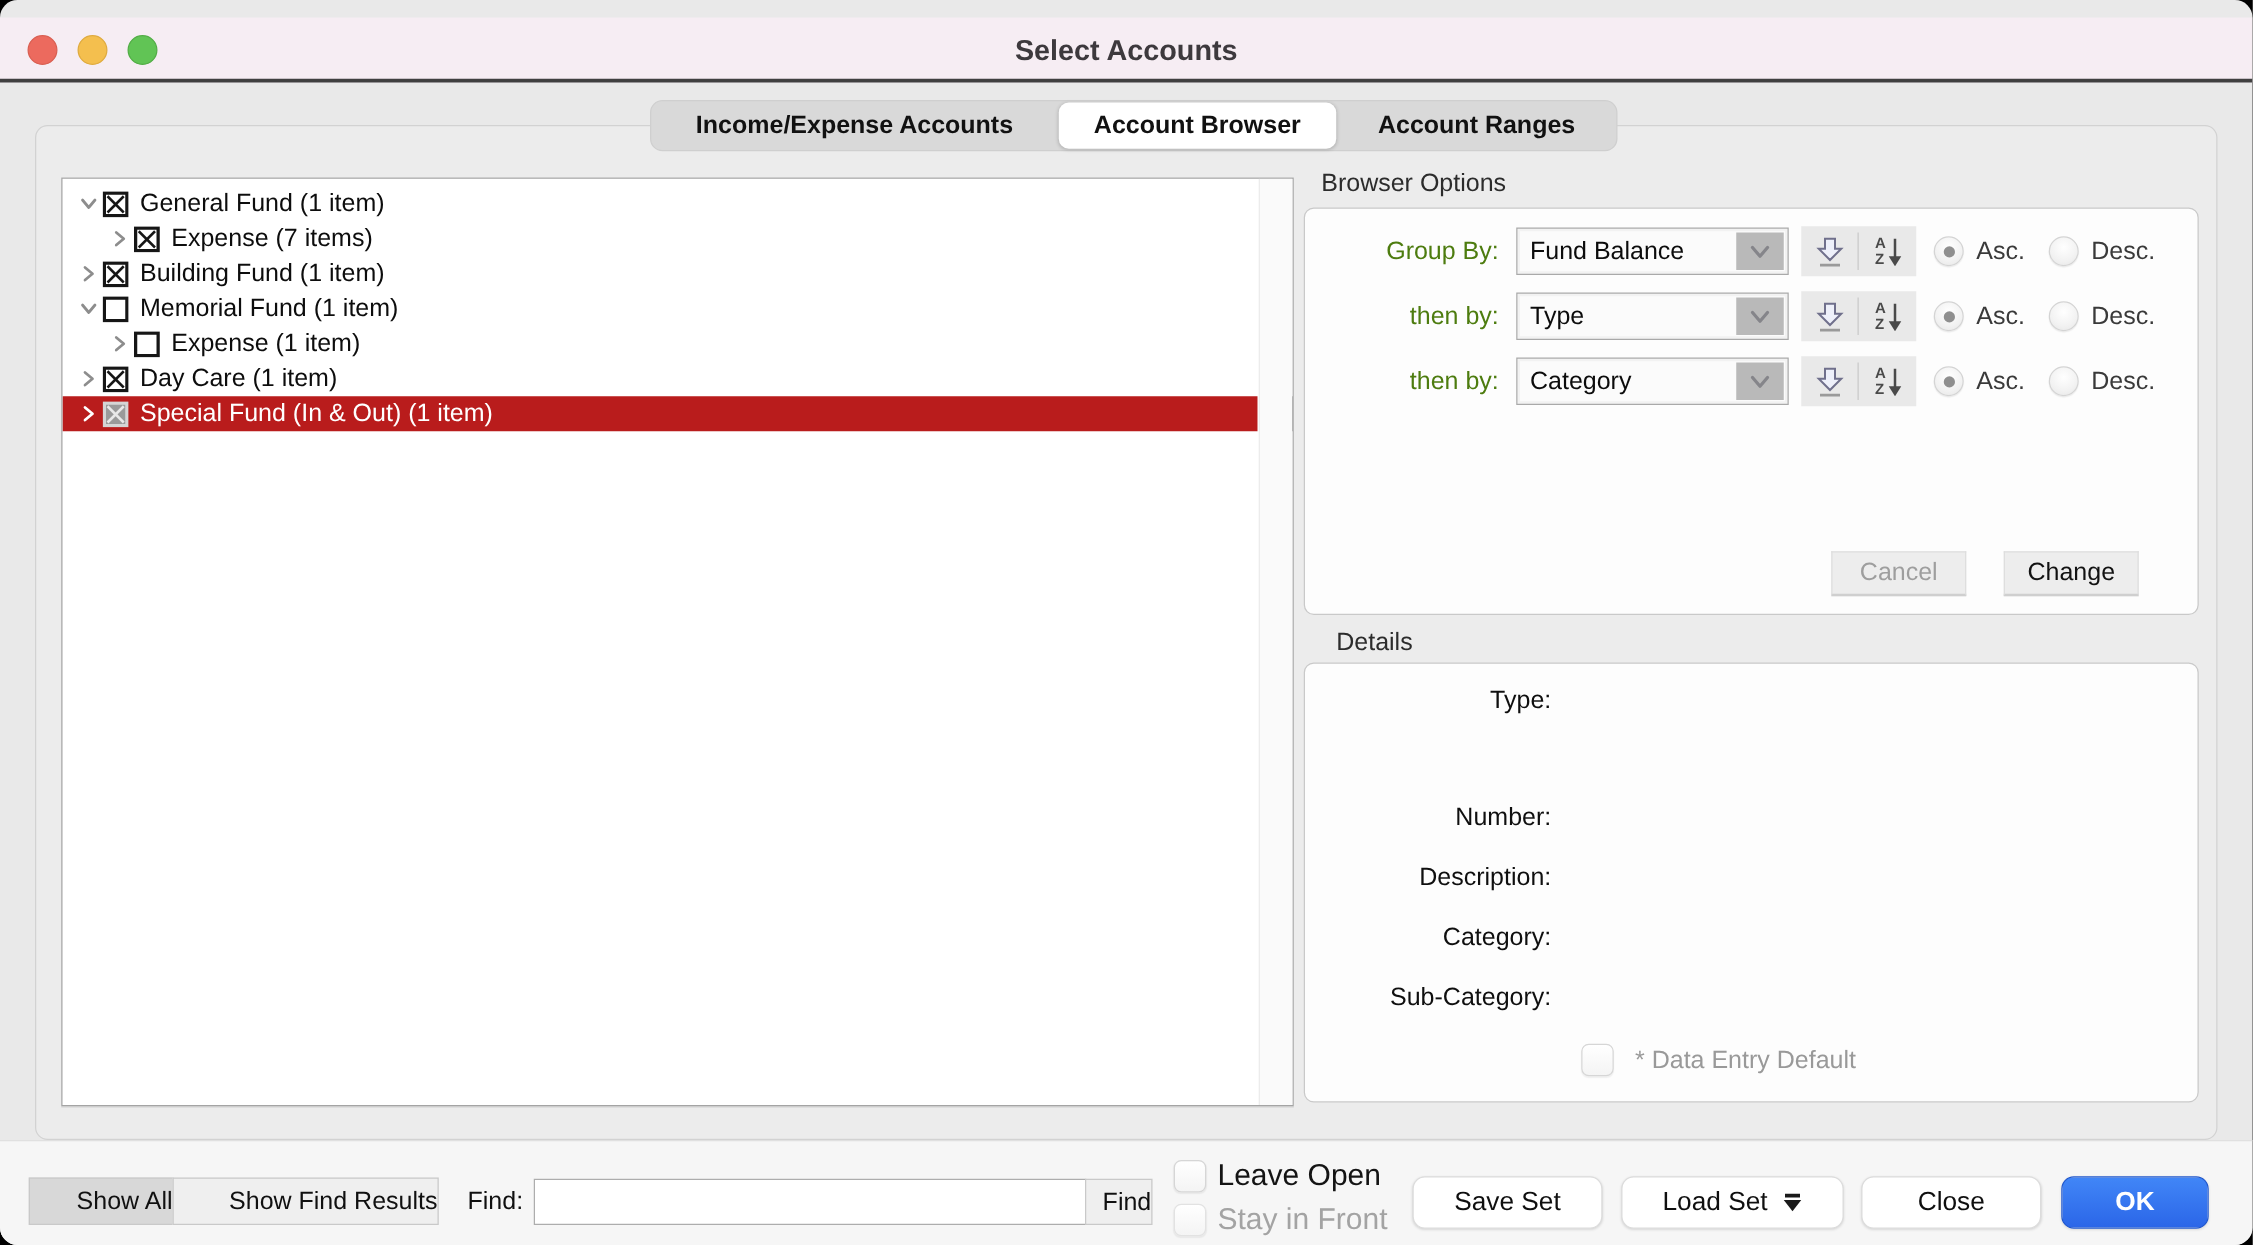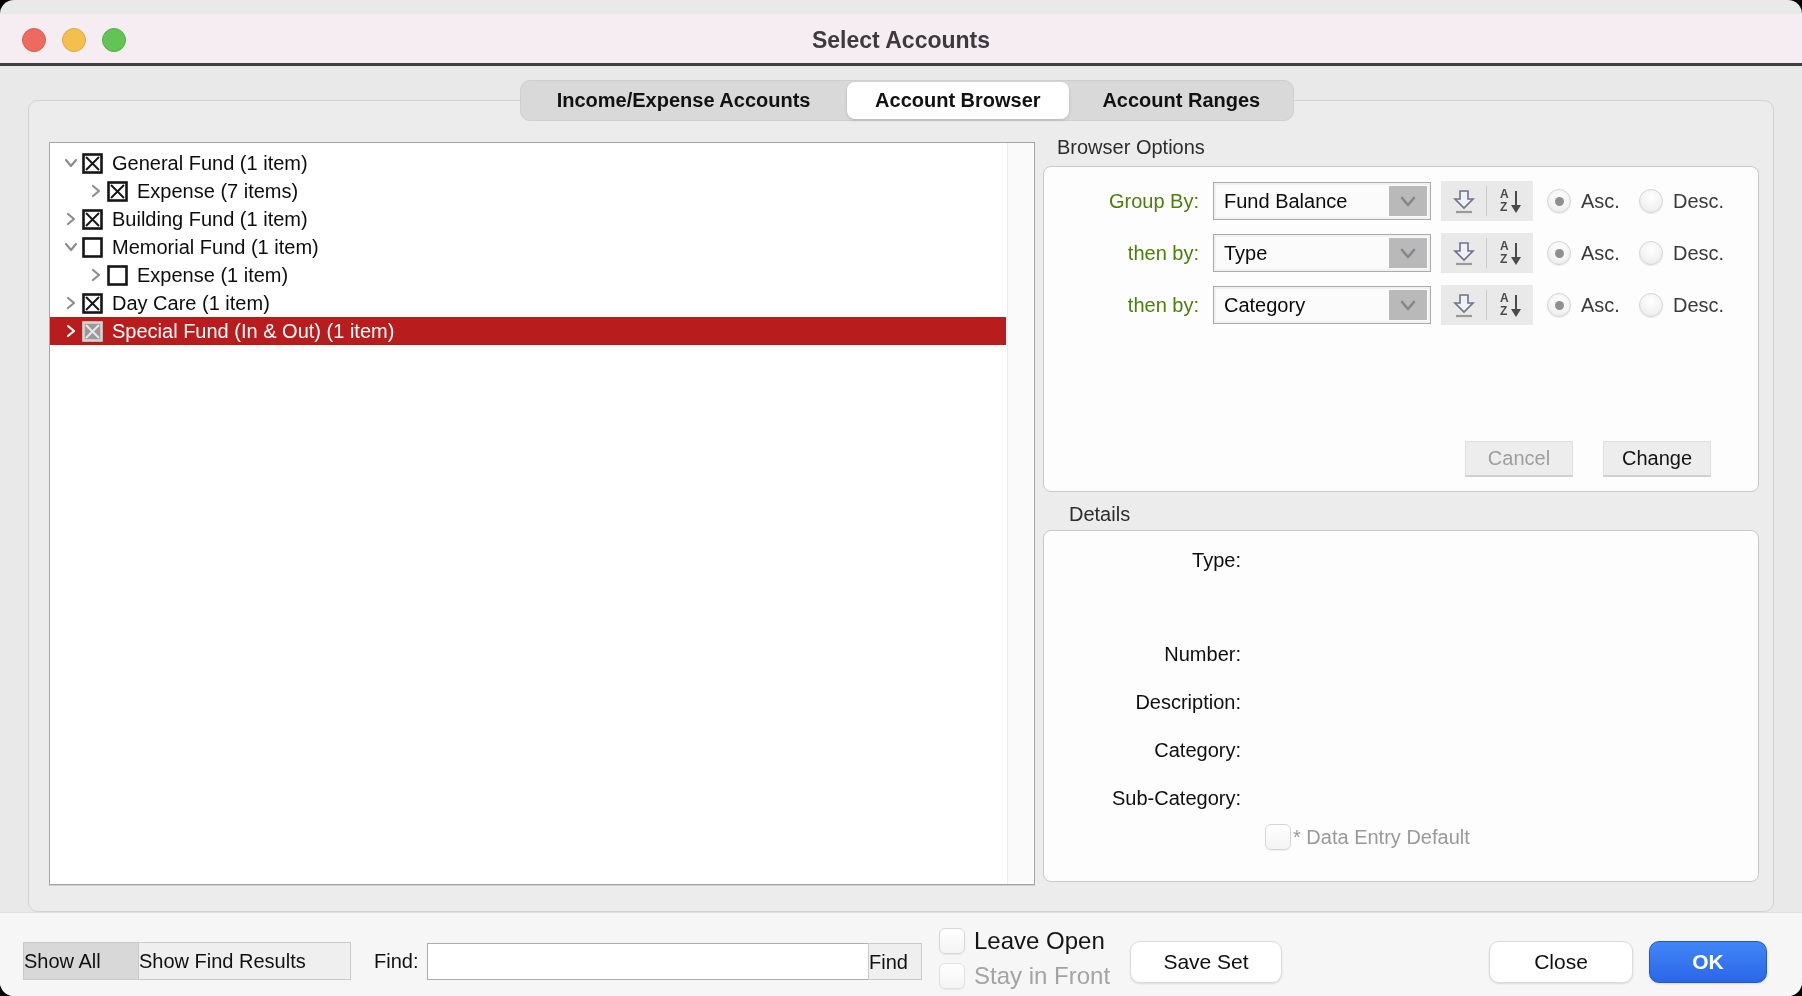--- a/index.html
+++ b/index.html
@@ -73,28 +73,28 @@
             border:1px solid #dedede; border-bottom:2px solid #cfcfcf; text-align:center;
             line-height:33px; font-size:20px; }
   #btn-cancel { left:421px; color:#9e9e9e; }
   #btn-change { left:559px; color:#121212; }
 
   #dt-label { top:503px; left:1069px; }
   #dt-box   { top:530px; left:1043px; width:716px; height:352px; }
   .dfield { position:absolute; left:0; width:197px; text-align:right; font-size:20px; color:#0f0f0f; }
   .checkbox { width:26px; height:26px; border-radius:6px; border:1.5px solid #d6d6d6;
               background:linear-gradient(#ffffff,#f4f4f4); box-shadow:0 1px 1px rgba(0,0,0,.06); }
-  #dt-default { position:absolute; left:221px; top:293px; display:flex; align-items:center; gap:2px; }
+  #dt-default { position:absolute; left:221px; top:304px; display:flex; align-items:center; gap:17px; }
   #dt-default .lab { font-size:20px; color:#999; }
 
   
   #footer { position:absolute; left:0; top:912px; width:100%; height:84px; background:#f6f6f6;
             border-top:1px solid #e0e0e0; }
   .flat-btn { position:absolute; top:29px; height:38px; background:#efefef; border:1px solid #c9c9c9;
-              font-size:20px; color:#101010; text-align:left; }
+              font-size:20px; color:#101010; text-align:right; }
   #btn-showall { left:23px; width:116px; line-height:36px; background:#d8d8d8; }
   #btn-showfind { left:138px; width:213px; line-height:36px; }
   #find-label { position:absolute; left:374px; top:29px; line-height:38px; font-size:20px; color:#101010; }
   #find-input { position:absolute; left:427px; top:30px; width:442px; height:37px; background:#fff;
                 border:1px solid #adadad; font-size:20px; padding:0 8px; font-family:inherit; }
   #btn-find { left:868px; width:54px; line-height:36px; top:30px; height:37px; }
   .fchk { position:absolute; left:939px; display:flex; align-items:center; gap:9px; }
   #chk-leave { top:14px; } #chk-stay { top:49px; }
   .fchk .lab { font-size:24px; }
   #chk-leave .lab { color:#141414; } #chk-stay .lab { color:#a3a3a3; }
@@ -364,20 +364,27 @@
       <div class="lab">Leave Open</div>
     </div>
     <div class="fchk" id="chk-stay">
       <div class="checkbox"></div>
       <div class="lab">Stay in Front</div>
     </div>
 
     <div class="push-btn" id="btn-saveset">
       <span>Save Set</span>
     </div>
+    <div class="push-btn" id="btn-loadset">
+      <span>Load Set</span>
+      <span class="menu-ind">
+          <span class="bar"></span>
+          <span class="tri"></span>
+        </span>
+    </div>
     <div class="push-btn" id="btn-close">
       <span>Close</span>
     </div>
     <div class="push-btn" id="btn-ok">
       <span>OK</span>
     </div>
   </div>
 </div>
 
 </body></html>

